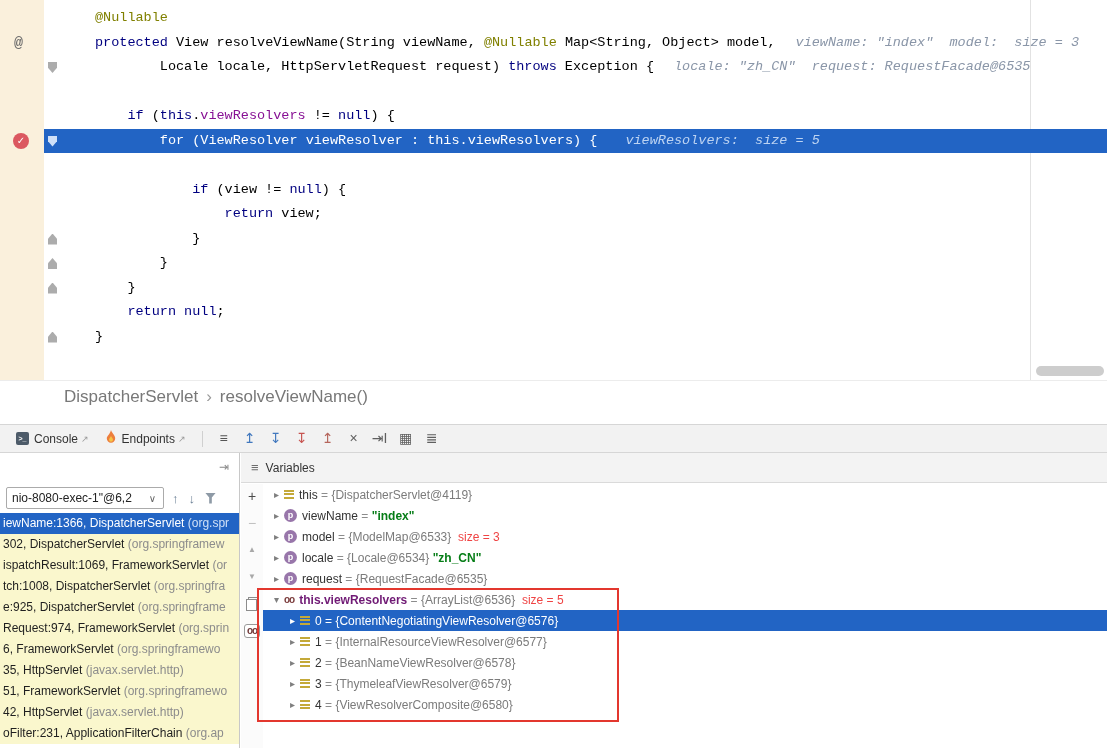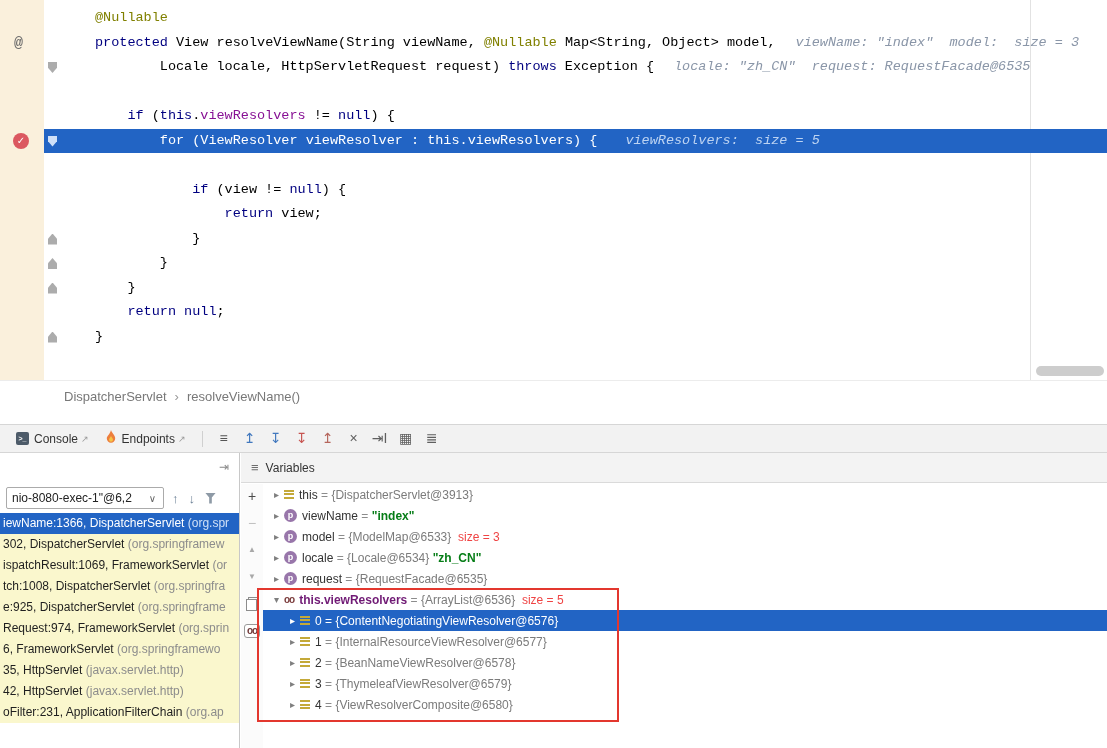--- a/index.html
+++ b/index.html
@@ -28,21 +28,21 @@
   .t-kw{color:#000080;font-weight:normal}
   .t-ann{color:#808000}
   .t-fld{color:#871094}
   .t-pl{color:#000}
   .t-hint{color:#8A96A8;font-style:italic;margin-left:20px}
   .exec .t-kw,.exec .t-fld,.exec .t-pl{color:#fff}
   .exec .t-hint{color:#BCD3F2}
 
   
   .breadcrumb{position:absolute;left:0;top:380px;width:1107px;height:32px;background:#fff;
-    border-top:1px solid #ECECEC;display:flex;align-items:center;padding-left:64px;font-size:13px;color:#787878}
+    border-top:1px solid #ECECEC;display:flex;align-items:center;padding-left:64px;font-size:17px;color:#787878}
   .bc-item{cursor:default}
   .bc-sep{margin:0 8px;color:#9A9A9A}
 
   
   .debug-toolbar{position:absolute;left:0;top:424px;width:1107px;height:29px;background:#F2F2F2;
     border-top:1px solid #D6D6D6;border-bottom:1px solid #D6D6D6;display:flex;align-items:center;padding-left:8px}
   .tab{display:flex;align-items:center;gap:5px;padding:0 8px;height:100%;font-size:12px;color:#333}
   .console-ico{width:13px;height:13px;background:#4D5B69;border-radius:2px;color:#fff;font-size:7px;
     line-height:13px;text-align:center;font-weight:bold;letter-spacing:0}
   .tab-jump{color:#9A9A9A;font-size:9px;margin-left:-2px}
@@ -176,41 +176,42 @@
   </div>
   <div class="frames-list">
       <div class="frame-row selected"><span class="frame-main">iewName:1366, DispatcherServlet </span><span class="frame-pkg">(org.spr</span></div>
       <div class="frame-row"><span class="frame-main">302, DispatcherServlet </span><span class="frame-pkg">(org.springframew</span></div>
       <div class="frame-row"><span class="frame-main">ispatchResult:1069, FrameworkServlet </span><span class="frame-pkg">(or</span></div>
       <div class="frame-row"><span class="frame-main">tch:1008, DispatcherServlet </span><span class="frame-pkg">(org.springfra</span></div>
       <div class="frame-row"><span class="frame-main">e:925, DispatcherServlet </span><span class="frame-pkg">(org.springframe</span></div>
       <div class="frame-row"><span class="frame-main">Request:974, FrameworkServlet </span><span class="frame-pkg">(org.sprin</span></div>
       <div class="frame-row"><span class="frame-main">6, FrameworkServlet </span><span class="frame-pkg">(org.springframewo</span></div>
       <div class="frame-row"><span class="frame-main">35, HttpServlet </span><span class="frame-pkg">(javax.servlet.http)</span></div>
+      <div class="frame-row"><span class="frame-main">51, FrameworkServlet </span><span class="frame-pkg">(org.springframewo</span></div>
       <div class="frame-row"><span class="frame-main">42, HttpServlet </span><span class="frame-pkg">(javax.servlet.http)</span></div>
       <div class="frame-row"><span class="frame-main">oFilter:231, ApplicationFilterChain </span><span class="frame-pkg">(org.ap</span></div>
     </div>
 </div>
 
 <div class="vars-header">
   <span class="vh-menu">≡</span>
   <span>Variables</span>
 </div>
 
 <div class="watch-toolbar">
     <span class="tb-ico ">+</span>
     <span class="tb-ico tb-minus">−</span>
     <span class="tb-ico tb-arrow">▲</span>
     <span class="tb-ico tb-arrow">▼</span>
     <span class="tb-copy"></span>
     <span class="tb-glasses">oo</span>
   </div>
 
 <div class="vars-tree">
-    <div class="var-row" style="padding-left: 6px;"><span class="chev">▸</span><span class="vic ic-value"></span><span class="vname">this</span><span class="veq"> = </span><span class="vref">{DispatcherServlet@3913}</span></div>
+    <div class="var-row" style="padding-left: 6px;"><span class="chev">▸</span><span class="vic ic-value"></span><span class="vname">this</span><span class="veq"> = </span><span class="vref">{DispatcherServlet@4119}</span></div>
     <div class="var-row" style="padding-left: 6px;"><span class="chev">▸</span><span class="vic ic-param">p</span><span class="vname">viewName</span><span class="veq"> = </span><span class="vstr">"index"</span></div>
     <div class="var-row" style="padding-left: 6px;"><span class="chev">▸</span><span class="vic ic-param">p</span><span class="vname">model</span><span class="veq"> = </span><span class="vref">{ModelMap@6533}</span><span class="vsize">  size = 3</span></div>
     <div class="var-row" style="padding-left: 6px;"><span class="chev">▸</span><span class="vic ic-param">p</span><span class="vname">locale</span><span class="veq"> = </span><span class="vref">{Locale@6534}</span><span class="vstr"> "zh_CN"</span></div>
     <div class="var-row" style="padding-left: 6px;"><span class="chev">▸</span><span class="vic ic-param">p</span><span class="vname">request</span><span class="veq"> = </span><span class="vref">{RequestFacade@6535}</span></div>
     <div class="var-row" style="padding-left: 6px;"><span class="chev">▾</span><span class="vic ic-watch">oo</span><span class="vname vbold">this.viewResolvers</span><span class="veq"> = </span><span class="vref">{ArrayList@6536}</span><span class="vsize">  size = 5</span></div>
     <div class="var-row selected" style="padding-left: 22px;"><span class="chev">▸</span><span class="vic ic-value"></span><span class="vname">0</span><span class="veq"> = </span><span class="vref">{ContentNegotiatingViewResolver@6576}</span></div>
     <div class="var-row" style="padding-left: 22px;"><span class="chev">▸</span><span class="vic ic-value"></span><span class="vname">1</span><span class="veq"> = </span><span class="vref">{InternalResourceViewResolver@6577}</span></div>
     <div class="var-row" style="padding-left: 22px;"><span class="chev">▸</span><span class="vic ic-value"></span><span class="vname">2</span><span class="veq"> = </span><span class="vref">{BeanNameViewResolver@6578}</span></div>
     <div class="var-row" style="padding-left: 22px;"><span class="chev">▸</span><span class="vic ic-value"></span><span class="vname">3</span><span class="veq"> = </span><span class="vref">{ThymeleafViewResolver@6579}</span></div>
     <div class="var-row" style="padding-left: 22px;"><span class="chev">▸</span><span class="vic ic-value"></span><span class="vname">4</span><span class="veq"> = </span><span class="vref">{ViewResolverComposite@6580}</span></div>

